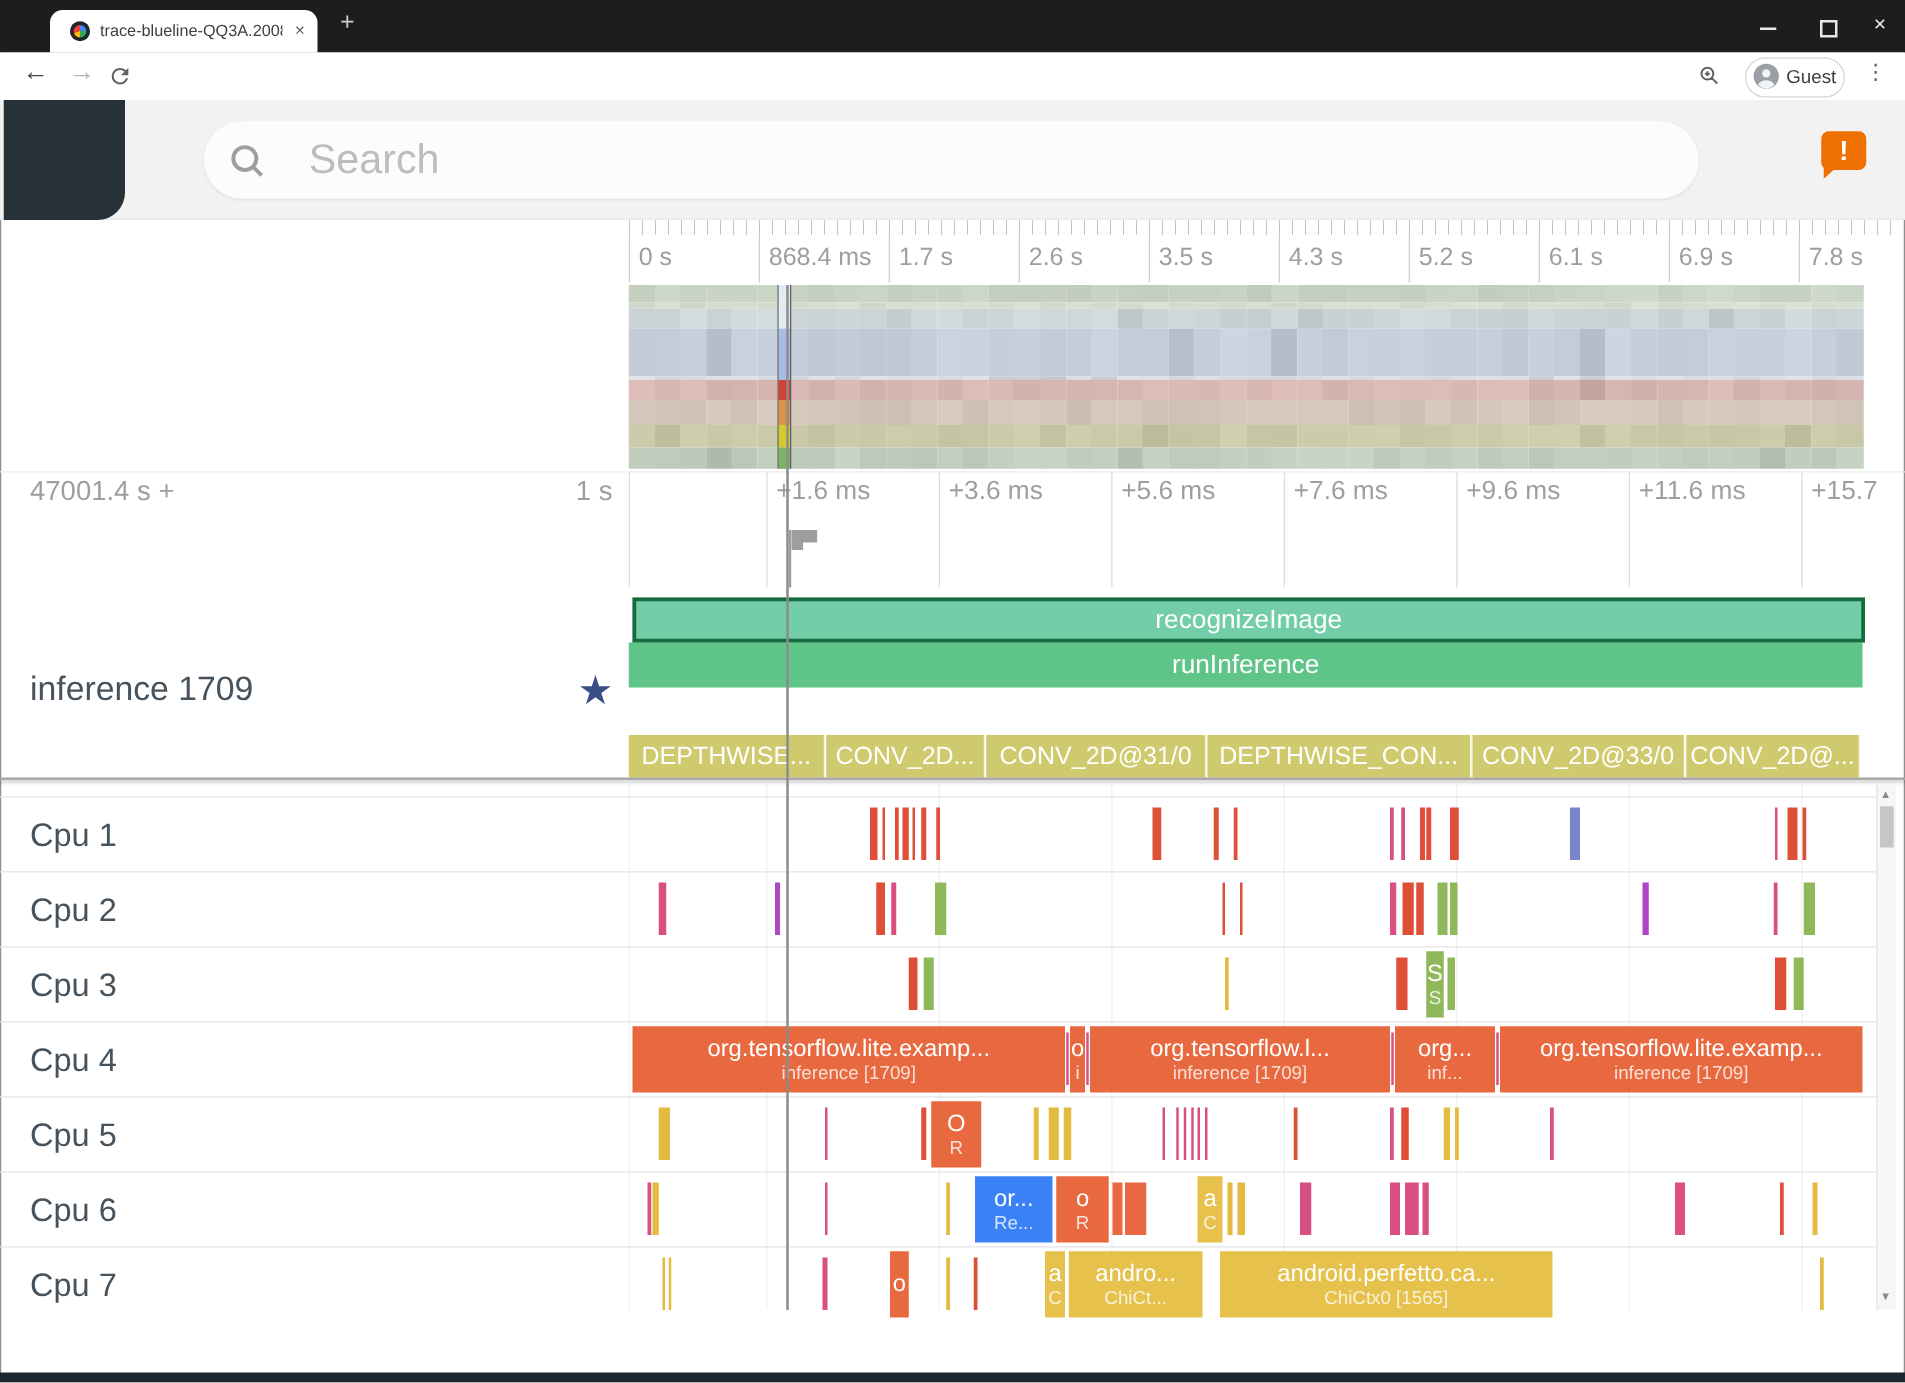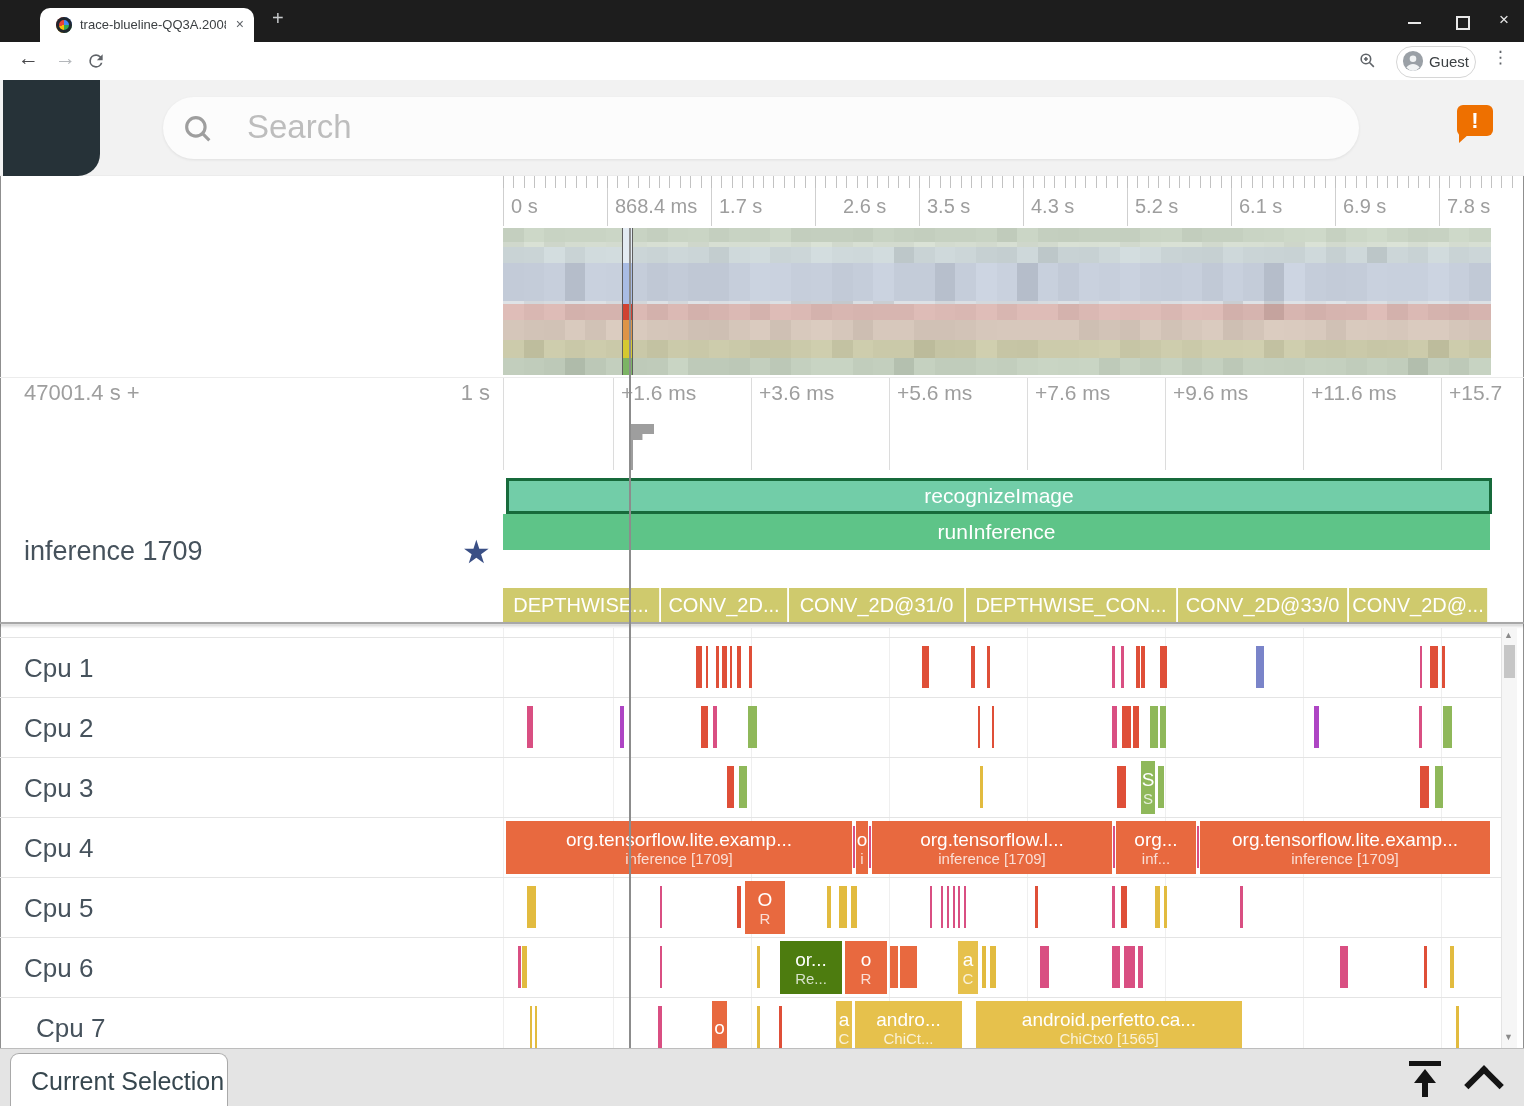--- a/index.html
+++ b/index.html
@@ -129,21 +129,21 @@
   <div class="star">★</div>
 
   <div id="stage" class="abs" style="left:0;top:0;width:1524px;height:1106px;">
       <div class="abs" style="left: 503px; top: 188px; width: 1px; height: 38px; background: rgb(207, 207, 207);"></div>
       <div class="abs rlabel" style="left: 511px; top: 195px;">0 s</div>
       <div class="abs" style="left: 607px; top: 188px; width: 1px; height: 38px; background: rgb(207, 207, 207);"></div>
       <div class="abs rlabel" style="left: 615px; top: 195px;">868.4 ms</div>
       <div class="abs" style="left: 711px; top: 188px; width: 1px; height: 38px; background: rgb(207, 207, 207);"></div>
       <div class="abs rlabel" style="left: 719px; top: 195px;">1.7 s</div>
       <div class="abs" style="left: 815px; top: 188px; width: 1px; height: 38px; background: rgb(207, 207, 207);"></div>
-      <div class="abs rlabel" style="left: 823px; top: 195px; margin-left: 20px;">2.6 s</div>
+      <div class="abs rlabel" style="left: 823px; top: 195px;">2.6 s</div>
       <div class="abs" style="left: 919px; top: 188px; width: 1px; height: 38px; background: rgb(207, 207, 207);"></div>
       <div class="abs rlabel" style="left: 927px; top: 195px;">3.5 s</div>
       <div class="abs" style="left: 1023px; top: 188px; width: 1px; height: 38px; background: rgb(207, 207, 207);"></div>
       <div class="abs rlabel" style="left: 1031px; top: 195px;">4.3 s</div>
       <div class="abs" style="left: 1127px; top: 188px; width: 1px; height: 38px; background: rgb(207, 207, 207);"></div>
       <div class="abs rlabel" style="left: 1135px; top: 195px;">5.2 s</div>
       <div class="abs" style="left: 1231px; top: 188px; width: 1px; height: 38px; background: rgb(207, 207, 207);"></div>
       <div class="abs rlabel" style="left: 1239px; top: 195px;">6.1 s</div>
       <div class="abs" style="left: 1335px; top: 188px; width: 1px; height: 38px; background: rgb(207, 207, 207);"></div>
       <div class="abs rlabel" style="left: 1343px; top: 195px;">6.9 s</div>
@@ -749,34 +749,34 @@
       <div class="abs" style="left: 900px; top: 946px; width: 17px; height: 42px; background: rgb(232, 105, 63);"></div>
       <div class="abs" style="left: 982px; top: 946px; width: 4px; height: 42px; background: rgb(226, 187, 63);"></div>
       <div class="abs" style="left: 990px; top: 946px; width: 6px; height: 42px; background: rgb(226, 187, 63);"></div>
       <div class="abs" style="left: 1040px; top: 946px; width: 9px; height: 42px; background: rgb(217, 79, 130);"></div>
       <div class="abs" style="left: 1112px; top: 946px; width: 8px; height: 42px; background: rgb(217, 79, 130);"></div>
       <div class="abs" style="left: 1124px; top: 946px; width: 11px; height: 42px; background: rgb(217, 79, 130);"></div>
       <div class="abs" style="left: 1138px; top: 946px; width: 5px; height: 42px; background: rgb(217, 79, 130);"></div>
       <div class="abs" style="left: 1340px; top: 946px; width: 8px; height: 42px; background: rgb(217, 79, 130);"></div>
       <div class="abs" style="left: 1424px; top: 946px; width: 3px; height: 42px; background: rgb(223, 79, 56);"></div>
       <div class="abs" style="left: 1450px; top: 946px; width: 4px; height: 42px; background: rgb(226, 187, 63);"></div>
-      <div class="abs sl" style="left: 780px; top: 941px; width: 62px; height: 53px; background: #4d7c0f;">
+      <div class="abs sl" style="left: 780px; top: 941px; width: 62px; height: 53px; background: #3b82f6;">
         <div class="t">or...</div>
         <div class="s">Re...</div>
       </div>
       <div class="abs sl" style="left: 845px; top: 941px; width: 42px; height: 53px; background: rgb(232, 105, 63);">
         <div class="t">o</div>
         <div class="s">R</div>
       </div>
       <div class="abs sl" style="left: 958px; top: 941px; width: 20px; height: 53px; background: rgb(230, 193, 76);">
         <div class="t">a</div>
         <div class="s">C</div>
       </div>
       <div class="abs" style="left: 0px; top: 997px; width: 1501px; height: 1px; background: rgb(228, 228, 228);"></div>
-      <div class="abs trackname" style="left: 36px; top: 1013px;">Cpu 7</div>
+      <div class="abs trackname" style="left: 24px; top: 1013px;">Cpu 7</div>
       <div class="abs" style="left: 530px; top: 1006px; width: 2px; height: 42px; background: rgb(226, 187, 63);"></div>
       <div class="abs" style="left: 535px; top: 1006px; width: 2px; height: 42px; background: rgb(226, 187, 63);"></div>
       <div class="abs" style="left: 658px; top: 1006px; width: 4px; height: 42px; background: rgb(217, 79, 130);"></div>
       <div class="abs" style="left: 757px; top: 1006px; width: 3px; height: 42px; background: rgb(226, 187, 63);"></div>
       <div class="abs" style="left: 779px; top: 1006px; width: 3px; height: 42px; background: rgb(223, 79, 56);"></div>
       <div class="abs" style="left: 1456px; top: 1006px; width: 3px; height: 42px; background: rgb(226, 187, 63);"></div>
       <div class="abs sl" style="left: 712px; top: 1001px; width: 15px; height: 53px; background: rgb(232, 105, 63);">
         <div class="t">o</div>
       </div>
       <div class="abs sl" style="left: 836px; top: 1001px; width: 16px; height: 53px; background: rgb(230, 193, 76);">
@@ -797,23 +797,14 @@
   <div class="flagpole"></div>
   <div class="flagbanner"></div>
   <div class="divider"></div>
 
   <div class="sbtrack">
     <div class="sbarrow" style="top:2px;">▲</div>
     <div class="sbthumb"></div>
     <div class="sbarrow" style="top:404px;">▼</div>
   </div>
 
-  <div class="bottombar">
-    <div class="cseltab">
-      <div class="csel-label">Current Selection</div>
-    </div>
-    <div class="upl-bar"></div>
-    <div class="upl-head"></div>
-    <div class="upl-stem"></div>
-    <div class="chevron"></div>
-  </div>
   <div class="darkstrip"></div>
 </div>
 
 </body></html>

